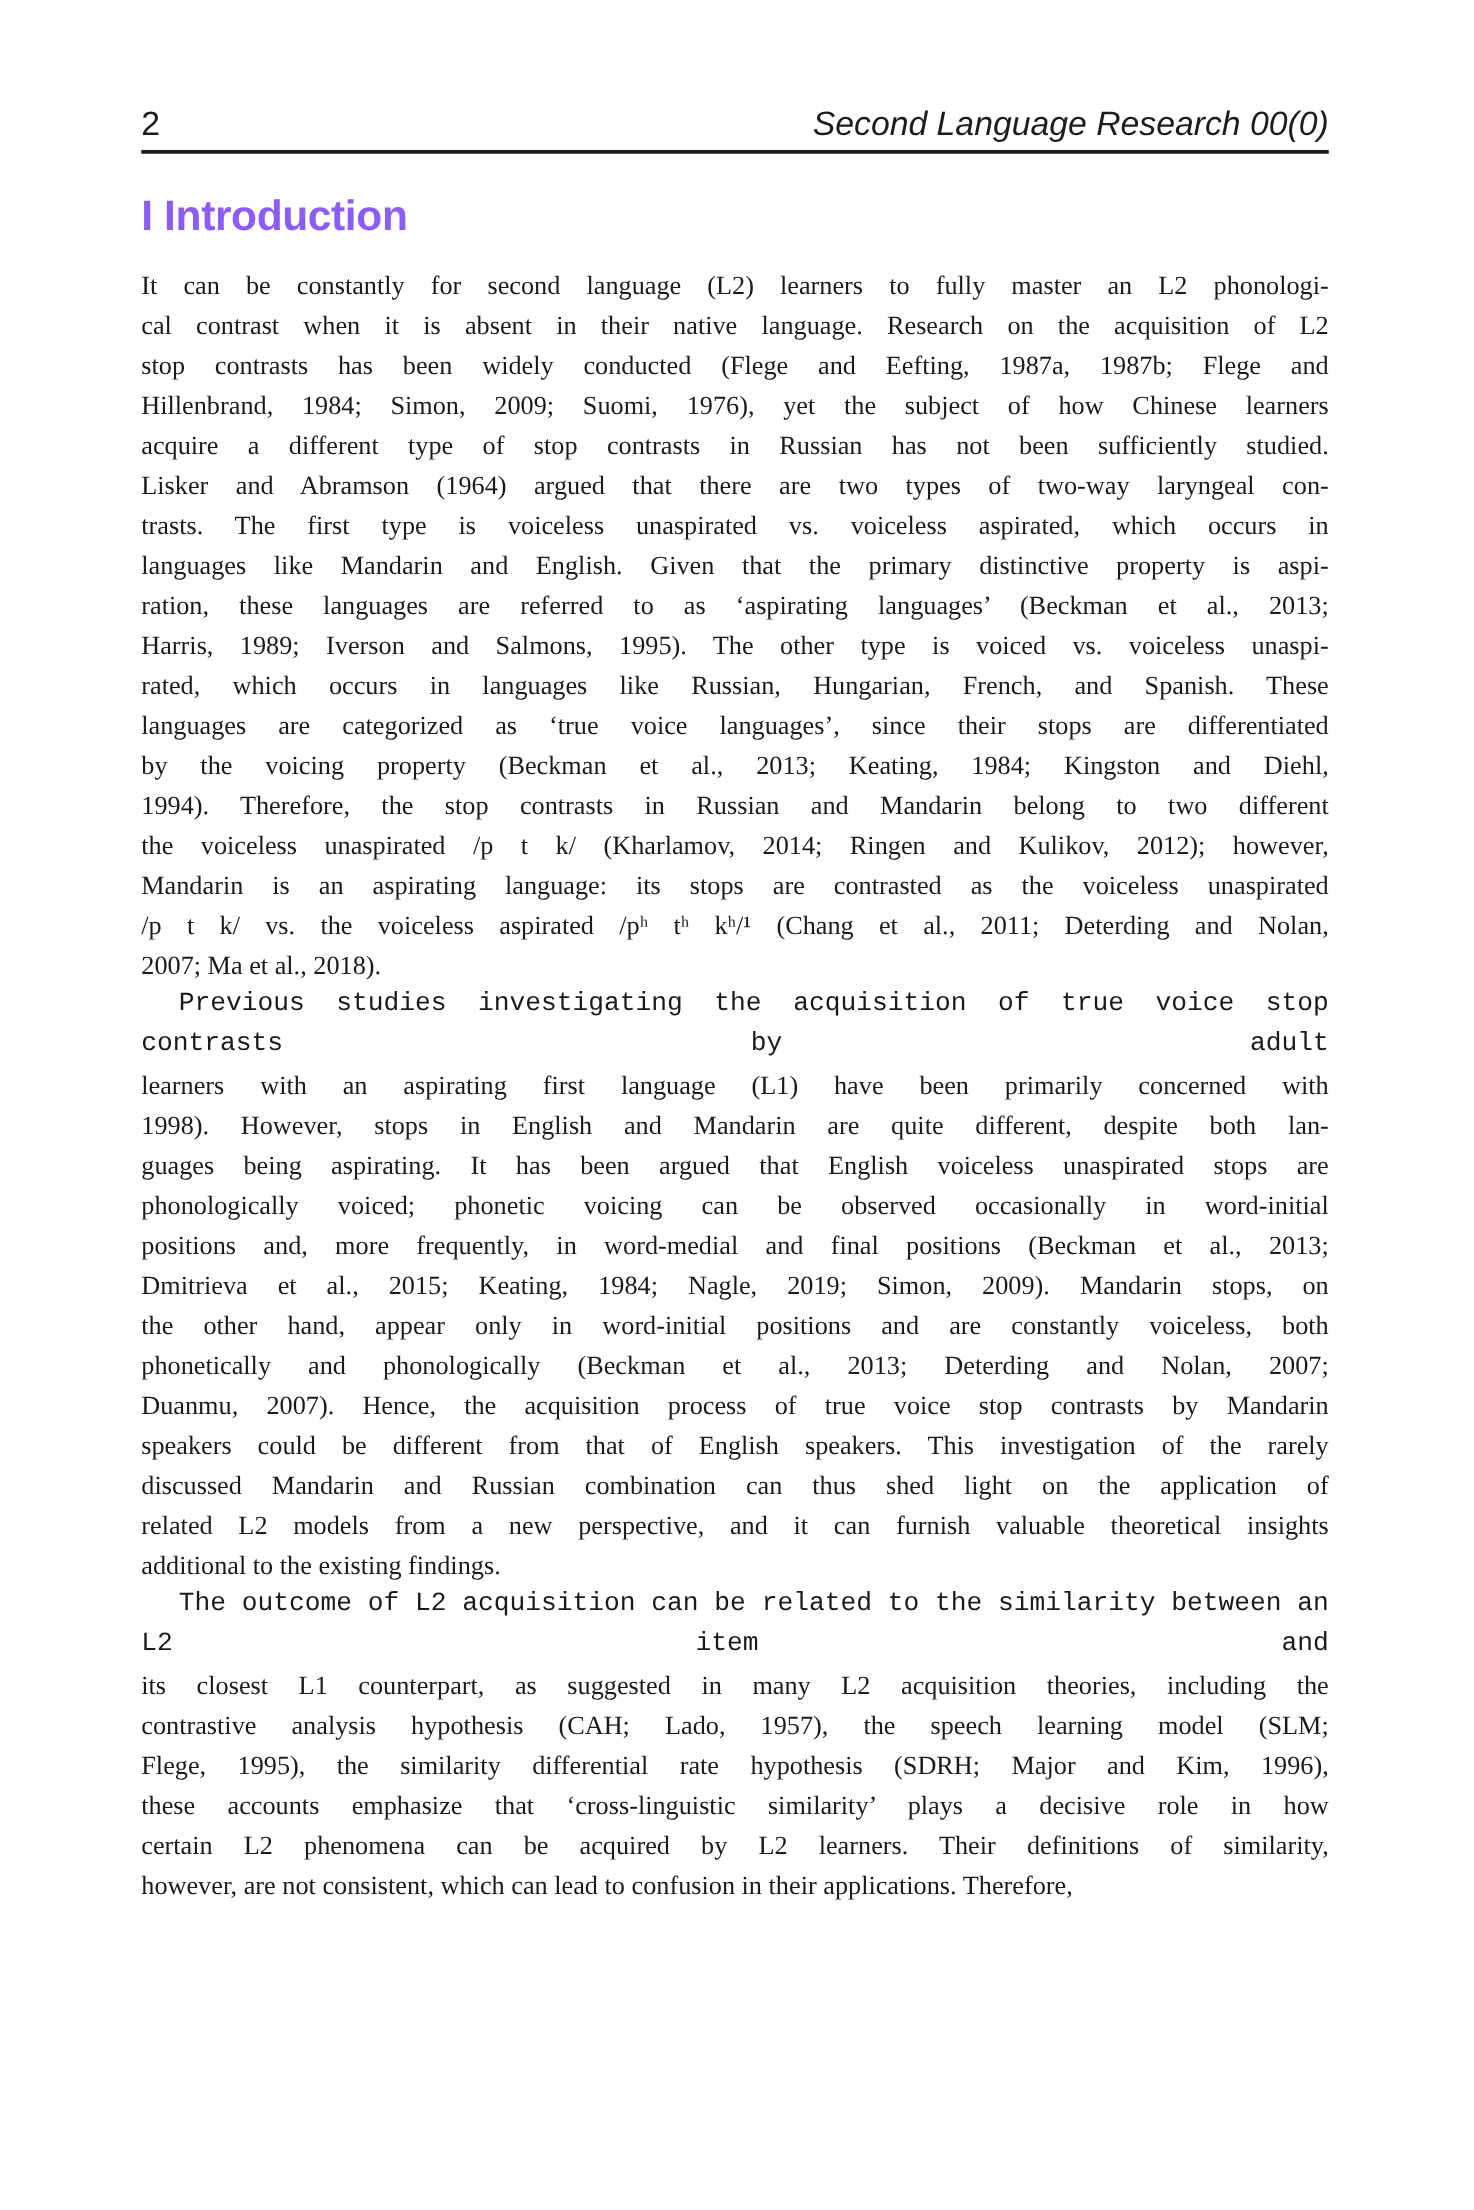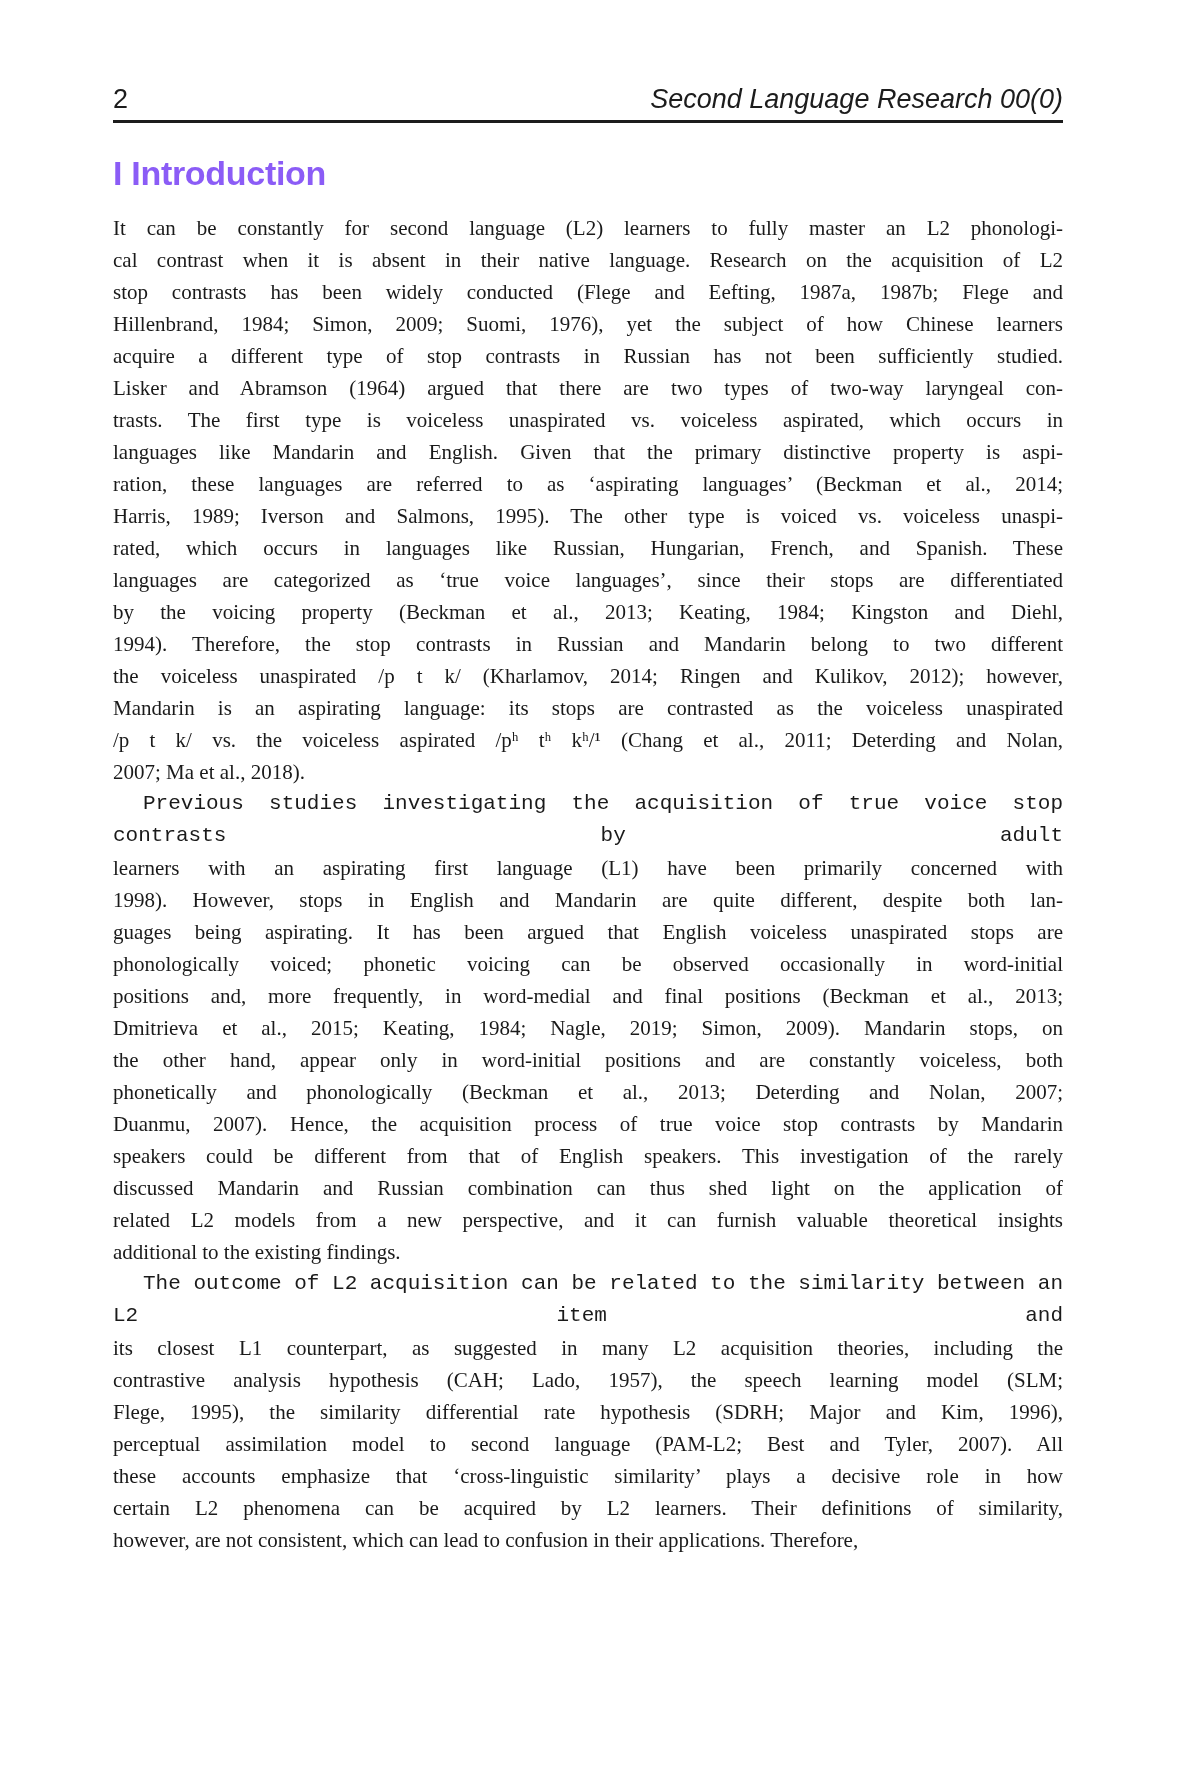--- a/index.html
+++ b/index.html
@@ -89,21 +89,21 @@
   <main class="body-text">
     <div class="para">
         <div class="line">It can be constantly for second language (L2) learners to fully master an L2 phonologi-</div>
         <div class="line">cal contrast when it is absent in their native language. Research on the acquisition of L2</div>
         <div class="line">stop contrasts has been widely conducted (Flege and Eefting, 1987a, 1987b; Flege and</div>
         <div class="line">Hillenbrand, 1984; Simon, 2009; Suomi, 1976), yet the subject of how Chinese learners</div>
         <div class="line">acquire a different type of stop contrasts in Russian has not been sufficiently studied.</div>
         <div class="line">Lisker and Abramson (1964) argued that there are two types of two-way laryngeal con-</div>
         <div class="line">trasts. The first type is voiceless unaspirated vs. voiceless aspirated, which occurs in</div>
         <div class="line">languages like Mandarin and English. Given that the primary distinctive property is aspi-</div>
-        <div class="line">ration, these languages are referred to as ‘aspirating languages’ (Beckman et al., 2014;</div>
+        <div class="line">ration, these languages are referred to as ‘aspirating languages’ (Beckman et al., 2013;</div>
         <div class="line">Harris, 1989; Iverson and Salmons, 1995). The other type is voiced vs. voiceless unaspi-</div>
         <div class="line">rated, which occurs in languages like Russian, Hungarian, French, and Spanish. These</div>
         <div class="line">languages are categorized as ‘true voice languages’, since their stops are differentiated</div>
         <div class="line">by the voicing property (Beckman et al., 2013; Keating, 1984; Kingston and Diehl,</div>
         <div class="line">1994). Therefore, the stop contrasts in Russian and Mandarin belong to two different</div>
         <div class="line">the voiceless unaspirated /p t k/ (Kharlamov, 2014; Ringen and Kulikov, 2012); however,</div>
         <div class="line">Mandarin is an aspirating language: its stops are contrasted as the voiceless unaspirated</div>
         <div class="line">/p t k/ vs. the voiceless aspirated /pʰ tʰ kʰ/¹ (Chang et al., 2011; Deterding and Nolan,</div>
         <div class="line last-line">2007; Ma et al., 2018).</div>
       </div>
@@ -121,20 +121,19 @@
         <div class="line">speakers could be different from that of English speakers. This investigation of the rarely</div>
         <div class="line">discussed Mandarin and Russian combination can thus shed light on the application of</div>
         <div class="line">related L2 models from a new perspective, and it can furnish valuable theoretical insights</div>
         <div class="line last-line">additional to the existing findings.</div>
       </div>
     <div class="para">
         <div class="line first-indent">The outcome of L2 acquisition can be related to the similarity between an L2 item and</div>
         <div class="line">its closest L1 counterpart, as suggested in many L2 acquisition theories, including the</div>
         <div class="line">contrastive analysis hypothesis (CAH; Lado, 1957), the speech learning model (SLM;</div>
         <div class="line">Flege, 1995), the similarity differential rate hypothesis (SDRH; Major and Kim, 1996),</div>
-        <div class="line">perceptual assimilation model to second language (PAM-L2; Best and Tyler, 2007). All</div>
         <div class="line">these accounts emphasize that ‘cross-linguistic similarity’ plays a decisive role in how</div>
         <div class="line">certain L2 phenomena can be acquired by L2 learners. Their definitions of similarity,</div>
         <div class="line last-line">however, are not consistent, which can lead to confusion in their applications. Therefore,</div>
       </div>
   </main>
 
 </div>
 
 </body></html>

